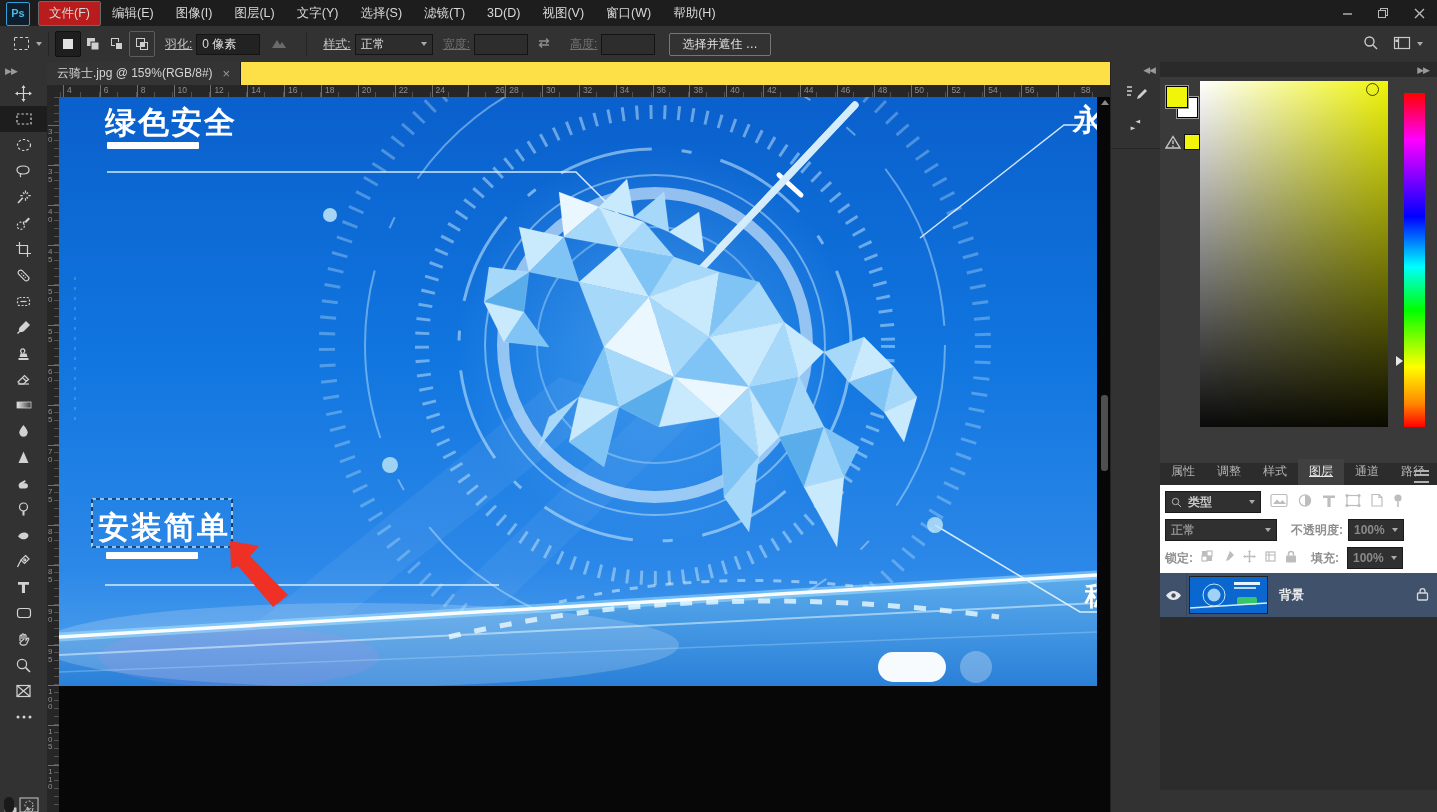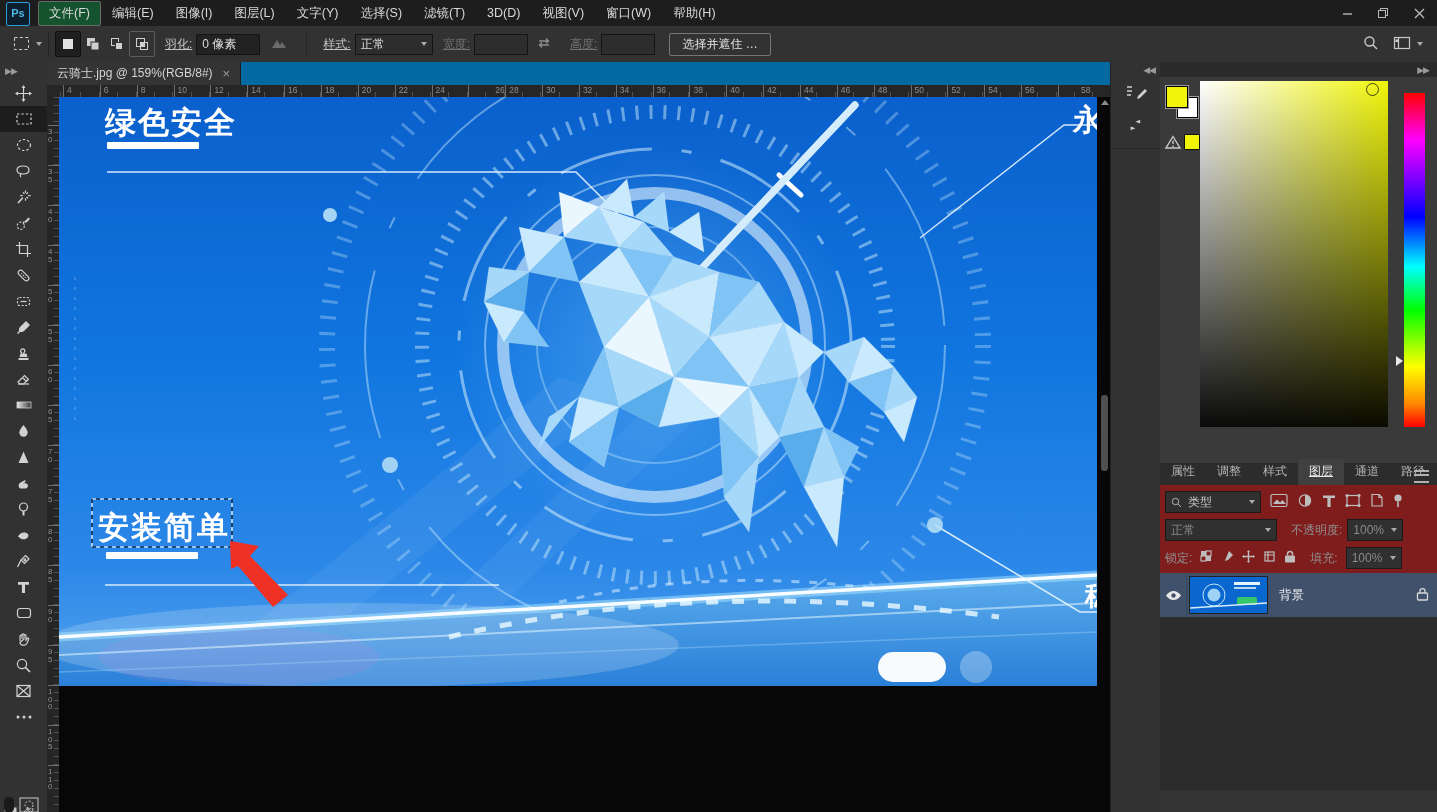--- a/index.html
+++ b/index.html
@@ -6,21 +6,21 @@
   #app{position:relative;width:1437px;height:812px;background:#1e1e1e;overflow:hidden;
        font-family:"Liberation Sans","DejaVu Sans",sans-serif;color:#d6d6d6;
        -webkit-font-smoothing:antialiased;font-size:12px;}
   .abs{position:absolute;}
   
   #menubar{left:0;top:0;width:1437px;height:26px;background:#1d1d1d;border-bottom:1px solid #111;}
   #pslogo{left:6px;top:2px;width:22px;height:22px;background:#0d1f2d;border:1px solid #2f9dd8;border-radius:2px;
           color:#4ab8e8;font-size:11px;font-weight:700;text-align:center;line-height:21px;}
   #menus{left:38px;top:0;height:26px;display:flex;align-items:center;}
   .menu-item{padding:3px 10px;color:#d8d8d8;font-size:12.5px;border-radius:2px;border:1px solid transparent;}
-  .menu-item.hl{background:#14532d;border-color:#6a6a6a;}
+  .menu-item.hl{background:#b91c1c;border-color:#6a6a6a;}
   #wincontrols{right:0;top:0;height:26px;display:flex;}
   .winbtn{width:36px;height:26px;display:flex;align-items:center;justify-content:center;color:#b8b8b8;}
   
   #optionsbar{left:0;top:26px;width:1437px;height:36px;background:#323232;border-bottom:1px solid #161616;display:flex;align-items:center;}
   .sep{width:1px;height:24px;background:#252525;margin:0 6px;}
   .opt-label{color:#c3c3c3;margin:0 4px 0 10px;text-decoration:underline;}
   .opt-label.dis{color:#707070;}
   .opt-input{background:#222;border:1px solid #141414;height:19px;color:#dcdcdc;padding:0 5px;display:flex;align-items:center;}
   .opt-select{background:#2d2d2d;border:1px solid #141414;height:19px;color:#dcdcdc;padding:0 5px;display:flex;align-items:center;gap:14px;}
   .chev{width:0;height:0;border-left:3.5px solid transparent;border-right:3.5px solid transparent;border-top:4px solid #aaa;display:inline-block;}
@@ -28,21 +28,21 @@
   .modebtn.active{background:#1e1e1e;border:1px solid #101010;}
   #sam-btn{border:1px solid #767676;border-radius:2px;height:21px;padding:0 12px;display:flex;align-items:center;color:#e0e0e0;background:#323232;margin-left:14px;}
   
   #tooldock{left:0;top:62px;width:47px;height:750px;background:#323232;border-right:1px solid #232323;}
   #tooldock .grip{height:18px;display:flex;align-items:center;padding-left:5px;color:#9a9a9a;}
   .tool{width:47px;height:26px;display:flex;align-items:center;justify-content:center;}
   .tool.selected{background:#1d1d1d;}
   .tool svg{stroke:#d2d2d2;fill:none;stroke-width:1.2;}
   .tool svg .f{fill:#d2d2d2;stroke:none;}
   
-  #tabbar{left:47px;top:62px;width:1063px;height:23px;background:#0369a1;}
+  #tabbar{left:47px;top:62px;width:1063px;height:23px;background:#fde047;}
   #doctab{position:absolute;left:0;top:0;height:23px;background:#343434;display:flex;align-items:center;padding:0 10px;gap:10px;color:#d4d4d4;border-right:1px solid #1b1b1b;}
   #doctab .closex{color:#9a9a9a;font-size:13px;}
   #rulercorner{left:47px;top:85px;width:12px;height:12px;background:#262626;border-right:1px solid #151515;border-bottom:1px solid #151515;}
   #hruler{left:59px;top:85px;width:1051px;height:12px;background:#262626;border-bottom:1px solid #151515;overflow:hidden;
      background-image:repeating-linear-gradient(90deg,transparent 0px,transparent 17.4px,#515151 17.4px,#515151 18.4px);
      background-position:4px 0;background-size:auto 5px;background-repeat:repeat-x;background-position-y:7px;}
   .hnum{position:absolute;top:0px;font-size:8.5px;color:#8e8e8e;padding-left:3px;border-left:1px solid #6e6e6e;height:12px;line-height:11px;}
   #vruler{left:47px;top:97px;width:12px;height:715px;background:#262626;border-right:1px solid #151515;overflow:hidden;
      background-image:repeating-linear-gradient(180deg,transparent 0px,transparent 7px,#515151 7px,#515151 8px);
      background-position:0 28px;background-size:5px auto;background-repeat:repeat-y;background-position-x:7px;}
@@ -71,21 +71,21 @@
   #colorpanel{position:relative;height:386px;background:#3a3a3a;}
   #cp-fg{position:absolute;left:6px;top:9px;width:20px;height:20px;border:1px solid #000;outline:1px solid #9a9a9a;z-index:2;}
   #cp-bg{position:absolute;left:17px;top:20px;width:19px;height:19px;border:1px solid #000;outline:1px solid #9a9a9a;z-index:1;}
   #cp-warn{position:absolute;left:5px;top:57px;display:flex;gap:3px;align-items:center;}
   #cp-warn .sw{width:14px;height:14px;border:1px solid #111;}
   #svsquare{position:absolute;left:40px;top:4px;width:188px;height:346px;}
   #svpick{position:absolute;left:166px;top:2px;width:11px;height:11px;border:1.6px solid rgba(0,0,0,.7);border-radius:50%;}
   #huebar{position:absolute;left:244px;top:16px;width:21px;height:334px;}
   #hueptr{position:absolute;left:236px;top:279px;width:0;height:0;border-top:5px solid transparent;border-bottom:5px solid transparent;border-left:7px solid #e8e8e8;}
   
-  #layerspanel{position:relative;height:305px;background:#7f1d1d;}
+  #layerspanel{position:relative;height:305px;background:#ffffff;font-weight:bold;}
   .lrow{position:absolute;left:0;width:277px;display:flex;align-items:center;}
   .ddl{background:#303030;border:1px solid #1a1a1a;height:20px;display:flex;align-items:center;padding:0 5px;gap:6px;color:#c9c9c9;}
   .ddl.dis{color:#8a8a8a;}
   .lic svg{stroke:#bdbdbd;fill:none;stroke-width:1.2;}
   .lic svg .f{fill:#bdbdbd;stroke:none;}
   .dislab{color:#8f8f8f;}
   #layerrow{position:absolute;left:0;top:88px;width:277px;height:44px;background:#40526b;display:flex;align-items:center;}
   #eyebox{width:26px;height:44px;display:flex;align-items:center;justify-content:center;border-right:1px solid #36465c;}
   #lthumb{width:77px;height:36px;margin-left:3px;outline:1px solid #222;}
   #lname{margin-left:12px;color:#ececec;font-size:12.5px;}

